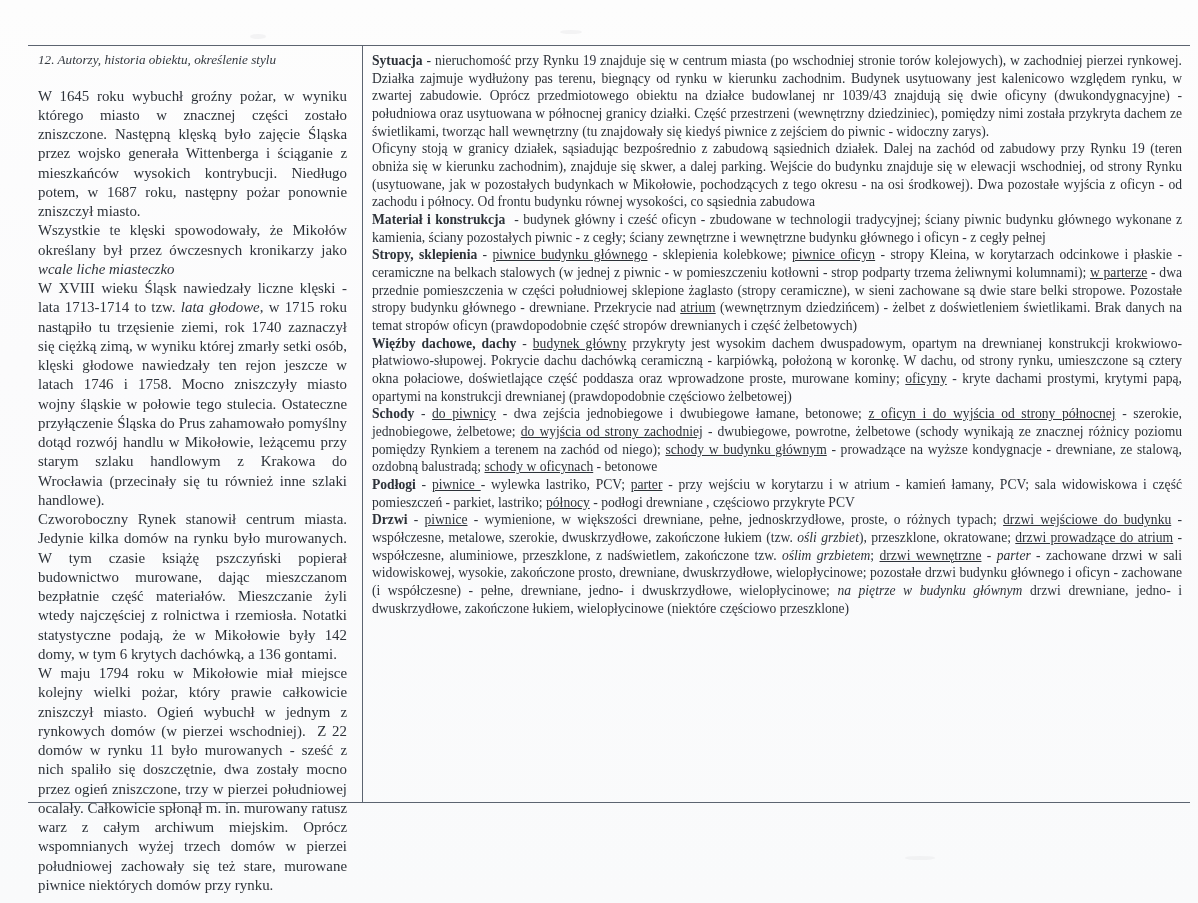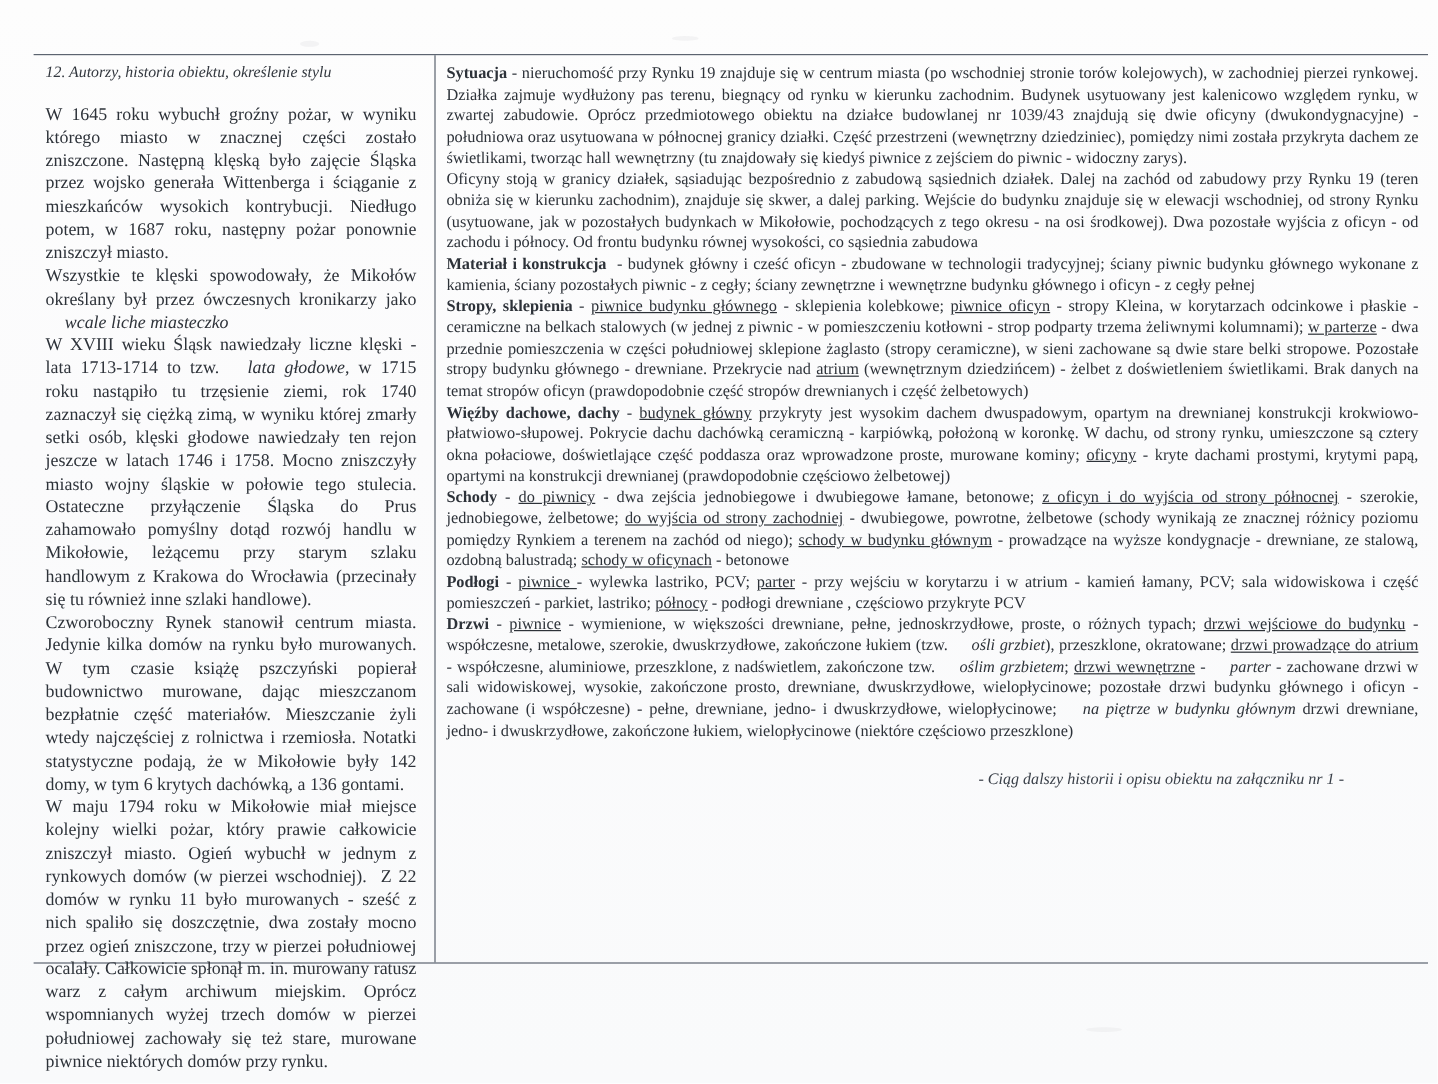--- a/index.html
+++ b/index.html
@@ -84,21 +84,21 @@
     margin: 0;
     color: #2d3239;
   }
   .col-left .body-text { font-size: 14.9px; line-height: 1.292; }
   .col-right .body-text { font-size: 13.6px; line-height: 1.30; }
 
   .para { margin: 0 0 0 0; }
   .para + .para { margin-top: 0; }
   .gap { margin-top: 1.05em; }
 
-  .it { font-style: italic; margin-left: 16px; }
+  .it { font-style: italic; }
   .ul { text-decoration: underline; }
 
   .lead { font-weight: bold; }
 
   .footnote {
     font-style: italic;
     font-size: 13.4px;
     text-align: right;
     margin-top: 22px;
     padding-right: 62px;
@@ -159,21 +159,20 @@
         <p class="para gap"><span class="lead">Stropy, sklepienia</span> - <span class="ul">piwnice budynku głównego</span> - sklepienia kolebkowe; <span class="ul">piwnice oficyn</span> - stropy Kleina, w korytarzach odcinkowe i płaskie - ceramiczne na belkach stalowych (w jednej z piwnic - w pomieszczeniu kotłowni - strop podparty trzema żeliwnymi kolumnami); <span class="ul">w parterze</span> - dwa przednie pomieszczenia w części południowej sklepione żaglasto (stropy ceramiczne), w sieni zachowane są dwie stare belki stropowe. Pozostałe stropy budynku głównego - drewniane. Przekrycie nad <span class="ul">atrium</span> (wewnętrznym dziedzińcem) - żelbet z doświetleniem świetlikami. Brak danych na temat stropów oficyn (prawdopodobnie część stropów drewnianych i część żelbetowych)</p>
 
         <p class="para gap"><span class="lead">Więźby dachowe, dachy</span> - <span class="ul">budynek główny</span> przykryty jest wysokim dachem dwuspadowym, opartym na drewnianej konstrukcji krokwiowo-płatwiowo-słupowej. Pokrycie dachu dachówką ceramiczną - karpiówką, położoną w koronkę. W dachu, od strony rynku, umieszczone są cztery okna połaciowe, doświetlające część poddasza oraz wprowadzone proste, murowane kominy; <span class="ul">oficyny</span> - kryte dachami prostymi, krytymi papą, opartymi na konstrukcji drewnianej (prawdopodobnie częściowo żelbetowej)</p>
 
         <p class="para gap"><span class="lead">Schody</span> - <span class="ul">do piwnicy</span> - dwa zejścia jednobiegowe i dwubiegowe łamane, betonowe; <span class="ul">z oficyn i do wyjścia od strony północnej</span> - szerokie, jednobiegowe, żelbetowe; <span class="ul">do wyjścia od strony zachodniej</span> - dwubiegowe, powrotne, żelbetowe (schody wynikają ze znacznej różnicy poziomu pomiędzy Rynkiem a terenem na zachód od niego); <span class="ul">schody w budynku głównym</span> - prowadzące na wyższe kondygnacje - drewniane, ze stalową, ozdobną balustradą; <span class="ul">schody w oficynach</span> - betonowe</p>
 
         <p class="para gap"><span class="lead">Podłogi</span> - <span class="ul">piwnice </span> - wylewka lastriko, PCV; <span class="ul">parter</span> - przy wejściu w korytarzu i w atrium - kamień łamany, PCV; sala widowiskowa i część pomieszczeń - parkiet, lastriko; <span class="ul">północy</span> - podłogi drewniane , częściowo przykryte PCV</p>
 
         <p class="para gap"><span class="lead">Drzwi</span> - <span class="ul">piwnice</span> - wymienione, w większości drewniane, pełne, jednoskrzydłowe, proste, o różnych typach; <span class="ul">drzwi wejściowe do budynku</span> - współczesne, metalowe, szerokie, dwuskrzydłowe, zakończone łukiem (tzw. <span class="it">ośli grzbiet</span>), przeszklone, okratowane; <span class="ul">drzwi prowadzące do atrium</span> - współczesne, aluminiowe, przeszklone, z nadświetlem, zakończone tzw. <span class="it">oślim grzbietem</span>; <span class="ul">drzwi wewnętrzne</span> - <span class="it">parter</span> - zachowane drzwi w sali widowiskowej, wysokie, zakończone prosto, drewniane, dwuskrzydłowe, wielopłycinowe; pozostałe drzwi budynku głównego i oficyn - zachowane (i współczesne) - pełne, drewniane, jedno- i dwuskrzydłowe, wielopłycinowe; <span class="it">na piętrze w budynku głównym</span> drzwi drewniane, jedno- i dwuskrzydłowe, zakończone łukiem, wielopłycinowe (niektóre częściowo przeszklone)</p>
 
-        <div class="footnote">- Ciąg  dalszy historii i opisu obiektu na załączniku nr 1 -</div>
 
       </div>
     </div>
 
   </div>
 </div>
 
 <div class="speckle" style="left:250px; top:34px; width:16px; height:5px;"></div>
 <div class="speckle" style="left:560px; top:30px; width:22px; height:4px;"></div>
 <div class="speckle" style="left:905px; top:856px; width:30px; height:4px;"></div>

